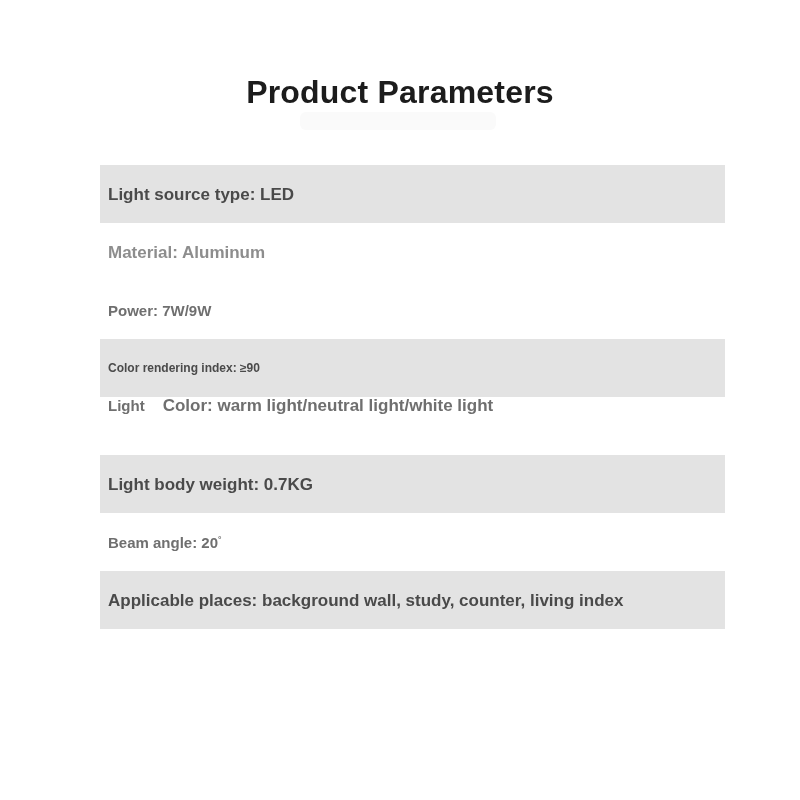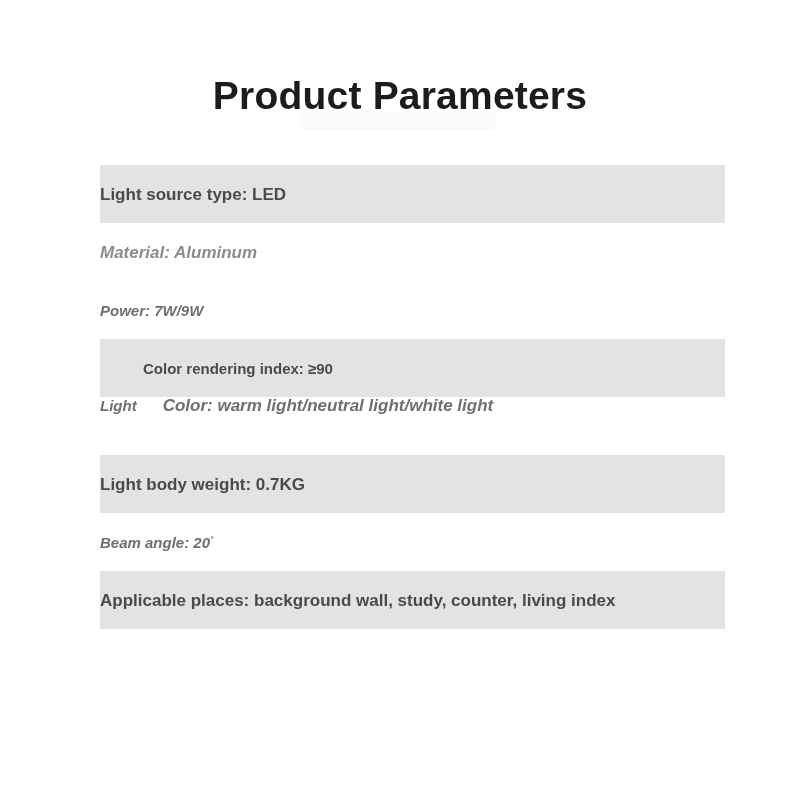--- a/index.html
+++ b/index.html
@@ -32,70 +32,70 @@
   .wm-1 { left: 300px; top: 112px; width: 196px; height: 18px; }
   .wm-2 { left: 296px; top: 352px; width: 106px; height: 34px; background: #f7f7f7; }
   .wm-3 { left: 250px; top: 356px; width: 60px; height: 28px; background: #f9f9f9; }
 
   .page-title {
     position: absolute;
     left: 0;
     top: 74px;
     width: 800px;
     text-align: center;
-    font-size: 39px;
+    font-size: 32px;
     font-weight: bold;
     color: #1c1c1c;
     letter-spacing: 0.2px;
   }
 
   .spec-table {
     position: absolute;
     left: 100px;
     top: 165px;
     width: 625px;
   }
 
   .spec-row {
     position: relative;
     height: 58px;
     box-sizing: border-box;
     display: flex;
     align-items: center;
-    padding-left: 0;
+    padding-left: 8px;
   }
 
   .spec-row.band-shaded { background: #e3e3e3; }
-  .spec-row.band-plain  { background: #ffffff; font-style: italic; }
+  .spec-row.band-plain  { background: #ffffff; }
 
   .spec-text {
     white-space: nowrap;
     font-weight: bold;
     line-height: 1;
   }
 
   
   .t-dark   { color: #4a4a4a; }
   .t-mid    { color: #6f6f6f; }
   .t-light  { color: #8d8d8d; }
 
-  .s-sm  { font-size: 15px; margin-left: 43px; }
+  .s-sm  { font-size: 12px; }
   .s-md  { font-size: 17px; }
   .s-lg  { font-size: 15px; }
 
   .spec-text .deg {
     font-size: 0.58em;
     vertical-align: super;
     line-height: 0;
   }
 
   .row-split {
     display: flex;
     align-items: baseline;
-    gap: 26px;
+    gap: 18px;
   }
 </style>
 </head>
 <body>
 
 <div class="page">
 
   <div class="watermark wm-1"></div>
   <div class="watermark wm-2"></div>
   <div class="watermark wm-3"></div>

